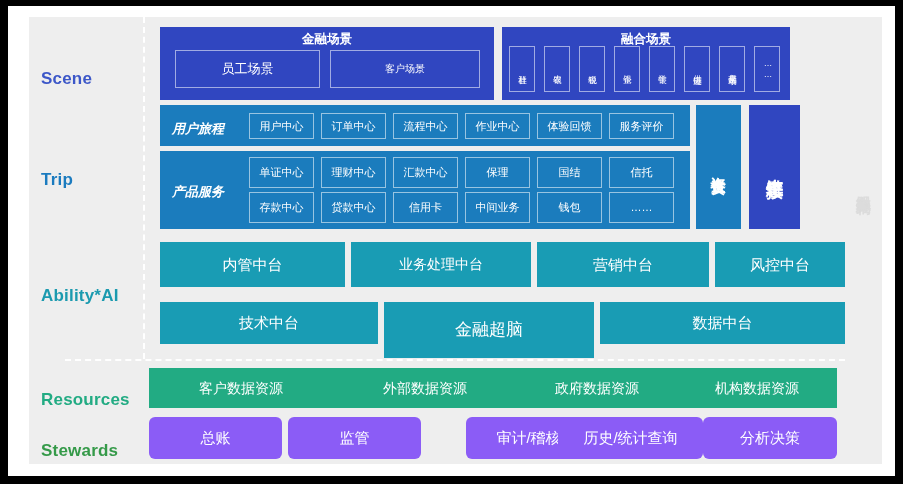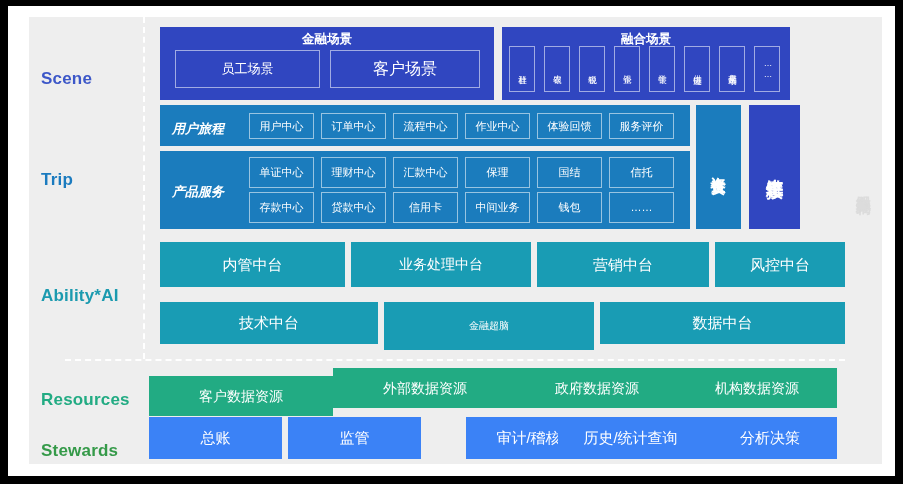--- a/index.html
+++ b/index.html
@@ -69,21 +69,21 @@
     line-height: 1.15;
   }
   .outer-blue { background: #3046c0; }
   .inner-line {
     border: 1px solid rgba(255,255,255,0.55);
     background: transparent;
   }
   .trip-band  { background: #1b7cbd; }
   .teal       { background: #199cb4; }
   .green-res  { background: #22ab83; }
-  .green-stew { background: #3b82f6; }
+  .green-stew { background: #8b5cf6; border-radius: 6px; }
 
   .sec-title {
     position: absolute;
     width: 100%;
     top: 5px;
     text-align: center;
     color: #ffffff;
     font-size: 12.5px;
     font-weight: bold;
   }
@@ -124,21 +124,21 @@
     <div class="row-label" id="label-resources">Resources</div>
     <div class="row-label" id="label-stewards">Stewards</div>
 
     <div id="vdash"></div>
     <div id="hdash"></div>
 
     <div class="blk outer-blue" id="scene-financial" style="left:131px; top:10px; width:334px; height:73px;">
       <div class="sec-title">金融场景</div>
     </div>
     <div class="blk inner-line" style="left:146px; top:33px; width:145px; height:38px; font-size:13px;">员工场景</div>
-    <div class="blk inner-line" style="left:301px; top:33px; width:150px; height:38px; font-size:16px;">客户场景</div>
+    <div class="blk inner-line" style="left:301px; top:33px; width:150px; height:38px; font-size:10px;">客户场景</div>
 
     <div class="blk outer-blue" id="scene-fusion" style="left:473px; top:10px; width:288px; height:73px;">
       <div class="sec-title">融合场景</div>
     </div>
     <div class="blk inner-line vert" style="left:480px; top:29px; width:26px; height:46px; font-size:8.5px;">社群</div>
     <div class="blk inner-line vert" style="left:515px; top:29px; width:26px; height:46px; font-size:8.5px;">农银</div>
     <div class="blk inner-line vert" style="left:550px; top:29px; width:26px; height:46px; font-size:8.5px;">税银</div>
     <div class="blk inner-line vert" style="left:585px; top:29px; width:26px; height:46px; font-size:8.5px;">银企</div>
     <div class="blk inner-line vert" style="left:620px; top:29px; width:26px; height:46px; font-size:8.5px;">学银</div>
     <div class="blk inner-line vert" style="left:655px; top:29px; width:26px; height:46px; font-size:8.5px;">供应链</div>
@@ -178,24 +178,24 @@
     <div class="blk outer-blue vert" id="eco-link" style="left:720px; top:88px; width:51px; height:124px; font-size:17px; font-weight:bold;">生态链接</div>
 
     <div id="watermark" class="vert">微服务架构</div>
 
     <div class="blk teal" style="left:131px; top:225px; width:185px; height:45px; font-size:15px;">内管中台</div>
     <div class="blk teal" style="left:322px; top:225px; width:180px; height:45px; font-size:14px;">业务处理中台</div>
     <div class="blk teal" style="left:508px; top:225px; width:172px; height:45px; font-size:15px;">营销中台</div>
     <div class="blk teal" style="left:686px; top:225px; width:130px; height:45px; font-size:15px;">风控中台</div>
 
     <div class="blk teal" style="left:131px; top:285px; width:218px; height:42px; font-size:15px;">技术中台</div>
-    <div class="blk teal" style="left:355px; top:285px; width:210px; height:48px; font-size:10px;">金融超脑</div>
+    <div class="blk teal" style="left:355px; top:285px; width:210px; height:56px; font-size:17px;">金融超脑</div>
     <div class="blk teal" style="left:571px; top:285px; width:245px; height:42px; font-size:15px;">数据中台</div>
 
-    <div class="blk green-res" style="left:120px; top:351px; width:184px; height:40px; font-size:14px;margin-top:8px;">客户数据资源</div>
+    <div class="blk green-res" style="left:120px; top:351px; width:184px; height:40px; font-size:14px;">客户数据资源</div>
     <div class="blk green-res" style="left:304px; top:351px; width:184px; height:40px; font-size:14px;">外部数据资源</div>
     <div class="blk green-res" style="left:488px; top:351px; width:160px; height:40px; font-size:14px;">政府数据资源</div>
     <div class="blk green-res" style="left:648px; top:351px; width:160px; height:40px; font-size:14px;">机构数据资源</div>
 
     <div class="blk green-stew" style="left:120px; top:400px; width:133px; height:42px; font-size:15px;">总账</div>
     <div class="blk green-stew" style="left:259px; top:400px; width:133px; height:42px; font-size:15px;">监管</div>
     <div class="blk green-stew" style="left:398px; top:400px; width:125px; height:42px; font-size:15px;margin-left:39px;">审计/稽核</div>
     <div class="blk green-stew" style="left:529px; top:400px; width:145px; height:42px; font-size:15px;">历史/统计查询</div>
     <div class="blk green-stew" style="left:674px; top:400px; width:134px; height:42px; font-size:15px;">分析决策</div>
 

